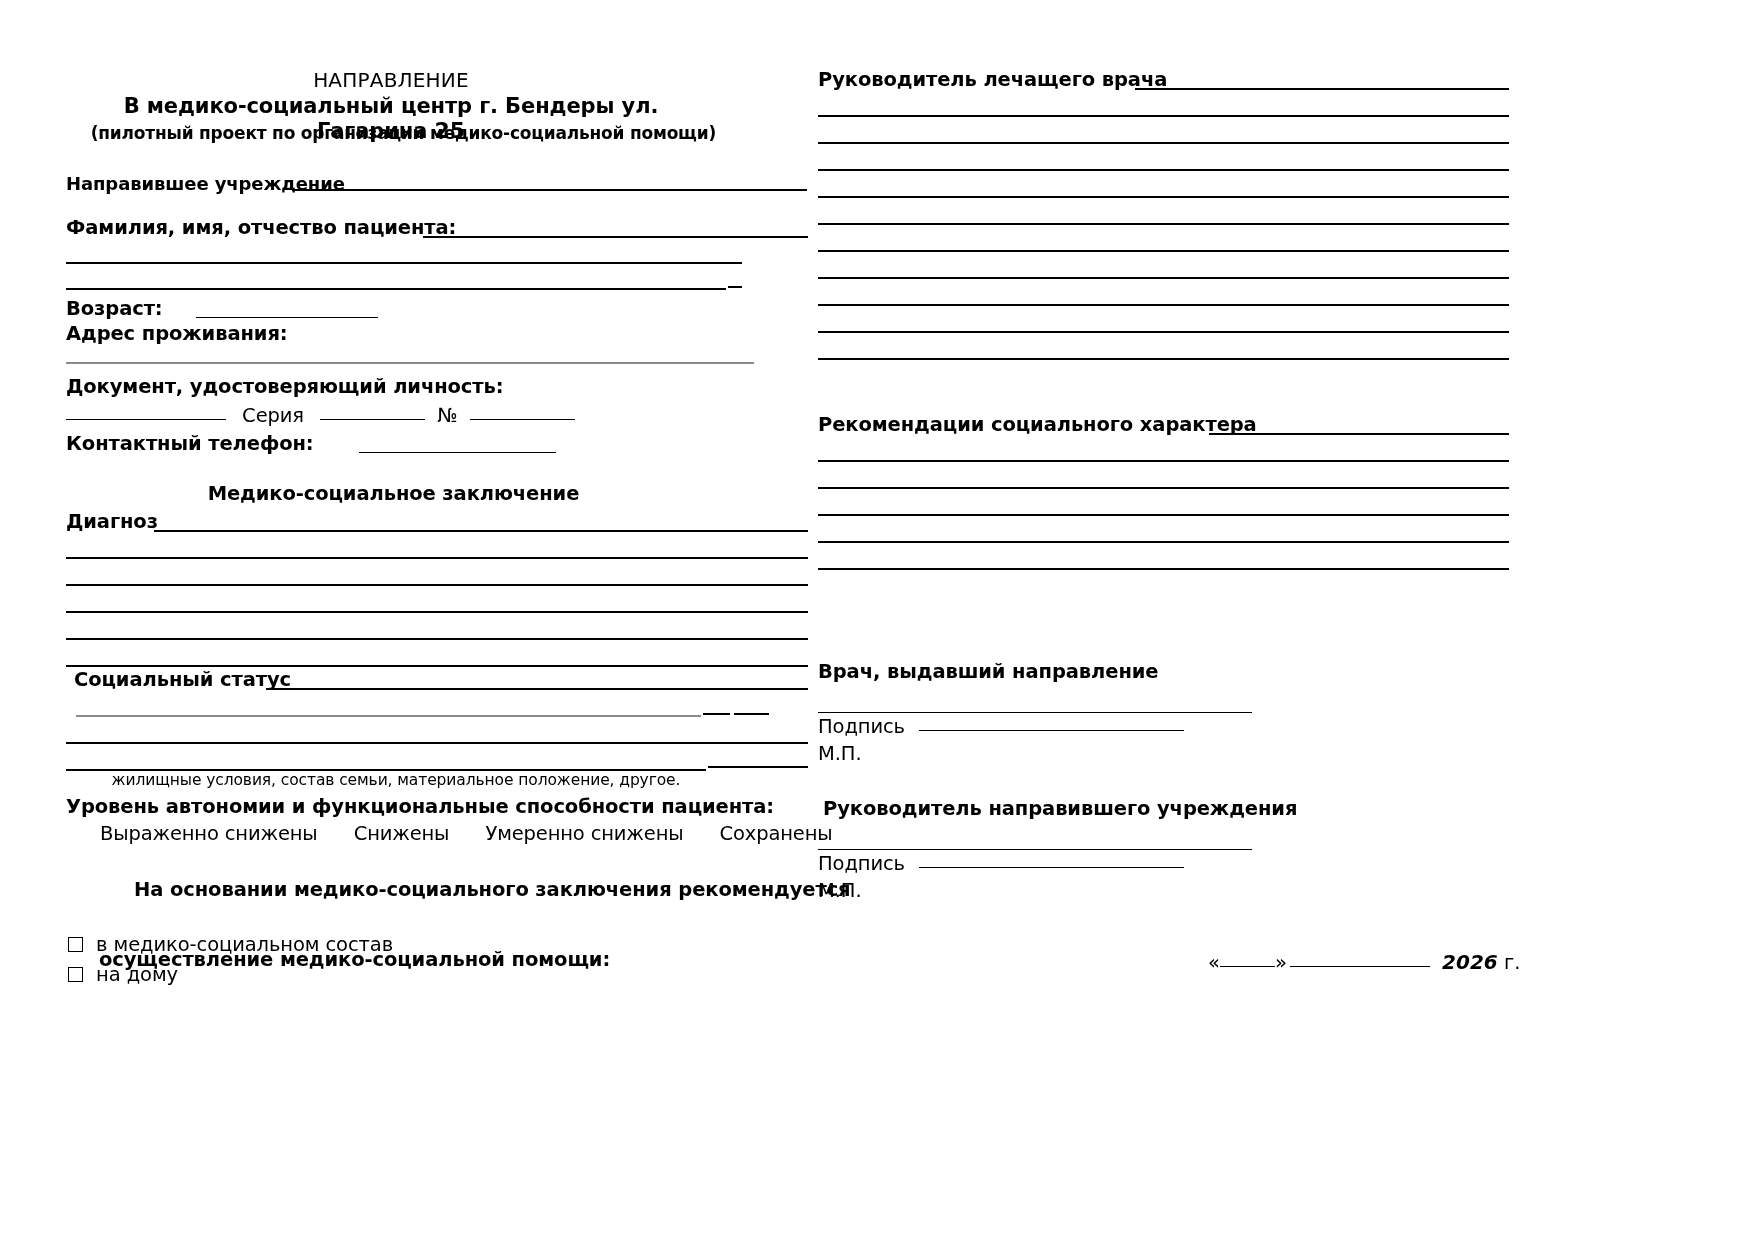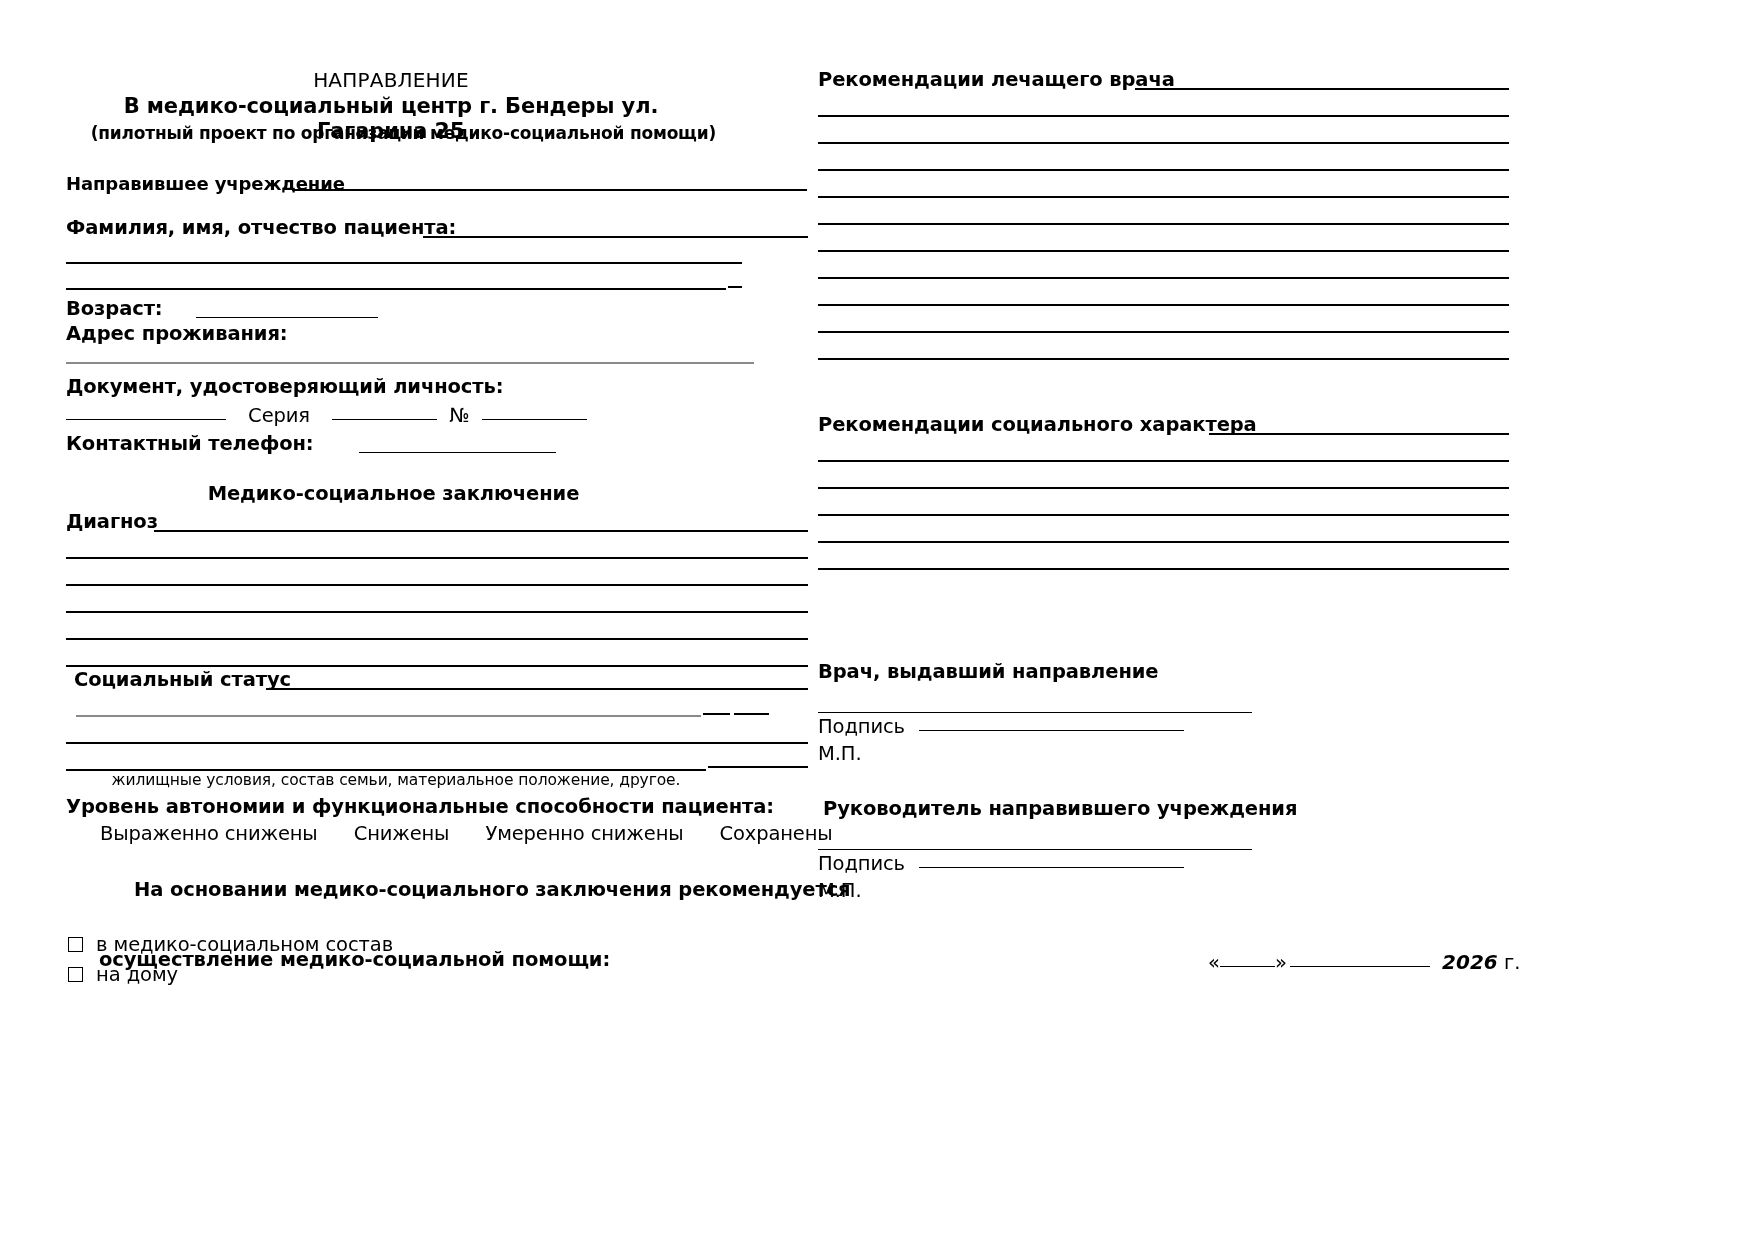--- a/index.html
+++ b/index.html
@@ -141,21 +141,21 @@
     <div class="row b" style="top:297px; left:0;">Возраст:</div>
     <div class="rule thin" style="top:317px; left:130px; width:182px;"></div>
 
     <div class="row b" style="top:322px; left:0;">Адрес проживания:</div>
     <div class="rule gray" style="top:362px; left:0; width:688px;"></div>
 
     <div class="row b" style="top:375px; left:0;">Документ, удостоверяющий личность:</div>
 
     <div class="row" style="top:404px; left:0;">
       <span class="fill thin" style="width:160px;"></span>
-      <span style="margin:0 16px;">Серия</span>
+      <span style="margin:0 10px;">Серия</span>
       <span class="fill thin" style="width:105px;"></span>
       <span style="margin:0 6px;">№</span>
       <span class="fill thin" style="width:105px;"></span>
     </div>
 
     <div class="row b" style="top:432px; left:0;">Контактный телефон:</div>
     <div class="rule thin" style="top:452px; left:293px; width:197px;"></div>
 
     <div class="row b" style="top:482px; left:0; width:655px; text-align:center;">Медико-социальное заключение</div>
 
@@ -199,21 +199,21 @@
 
     <div class="row" style="top:963px; left:2px;">
       <span class="cbox"></span>
       <span>на дому</span>
     </div>
 
   </div>
 
   <div class="col" id="col-right">
 
-    <div class="row b" style="top:68px; left:0;">Рекомендации лечащего врача</div>
+    <div class="row b" style="top:68px; left:0;">Руководитель лечащего врача</div>
     <div class="rule" style="top:88px; left:317px; width:374px;"></div>
 
     <div class="rule" style="top:115px; left:0; width:691px;"></div>
     <div class="rule" style="top:142px; left:0; width:691px;"></div>
     <div class="rule" style="top:169px; left:0; width:691px;"></div>
     <div class="rule" style="top:196px; left:0; width:691px;"></div>
     <div class="rule" style="top:223px; left:0; width:691px;"></div>
     <div class="rule" style="top:250px; left:0; width:691px;"></div>
     <div class="rule" style="top:277px; left:0; width:691px;"></div>
     <div class="rule" style="top:304px; left:0; width:691px;"></div>

